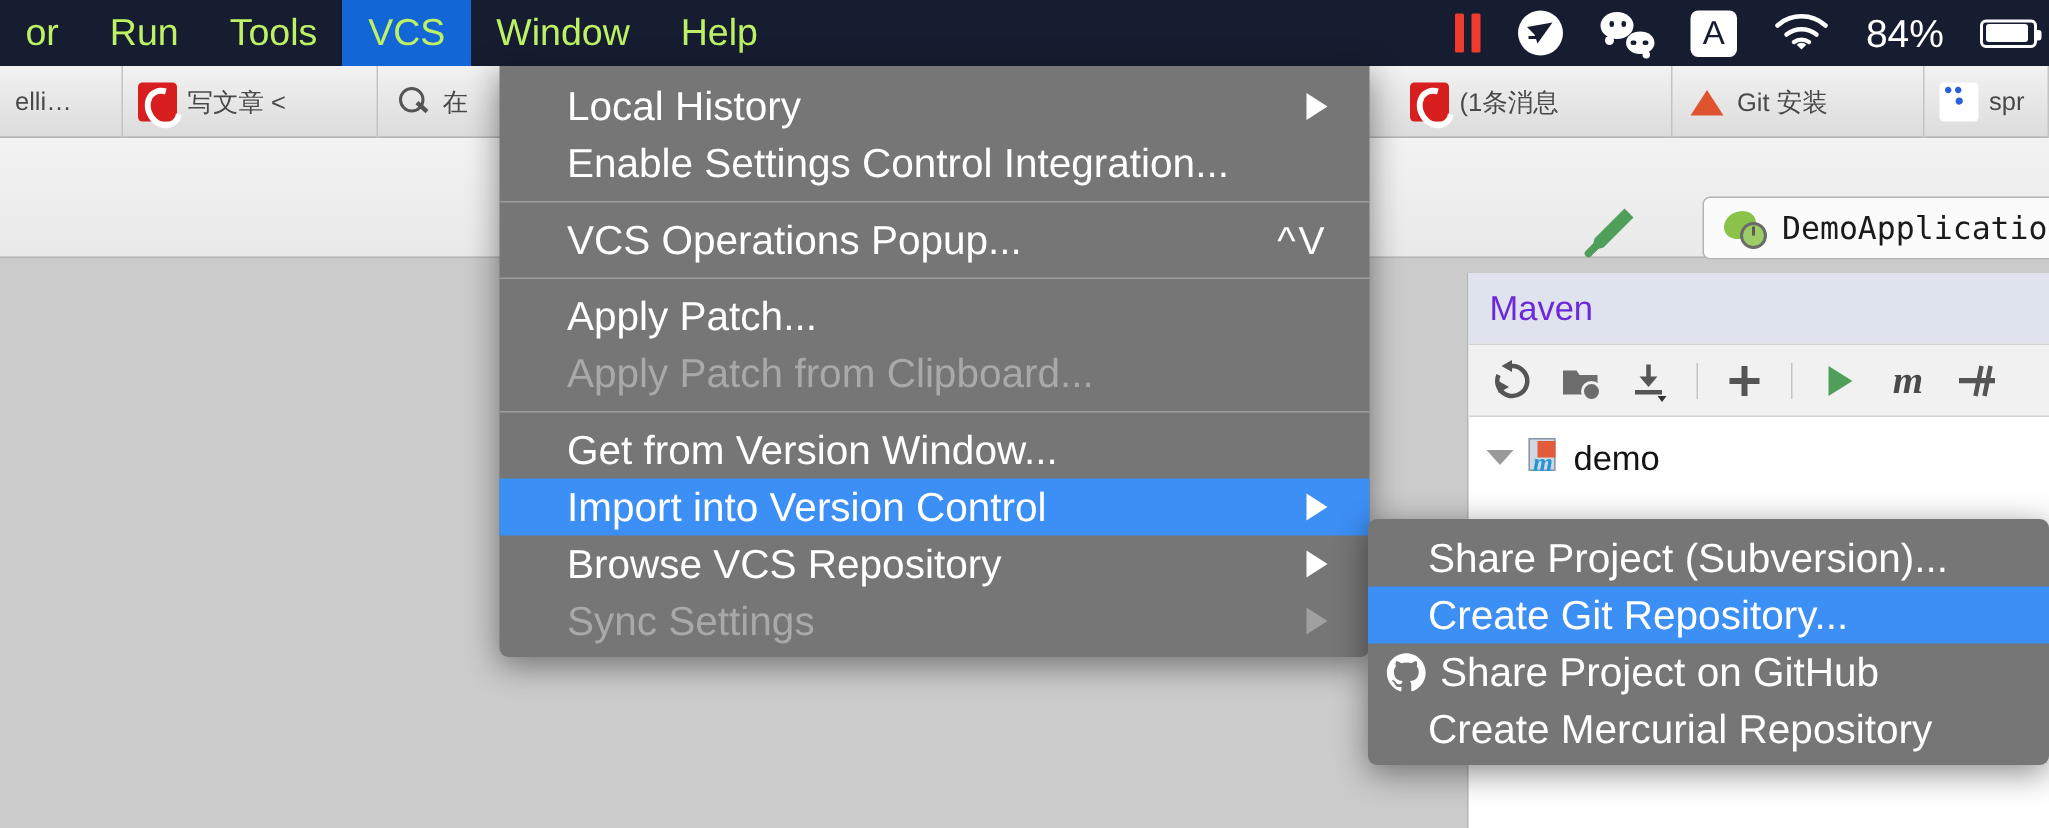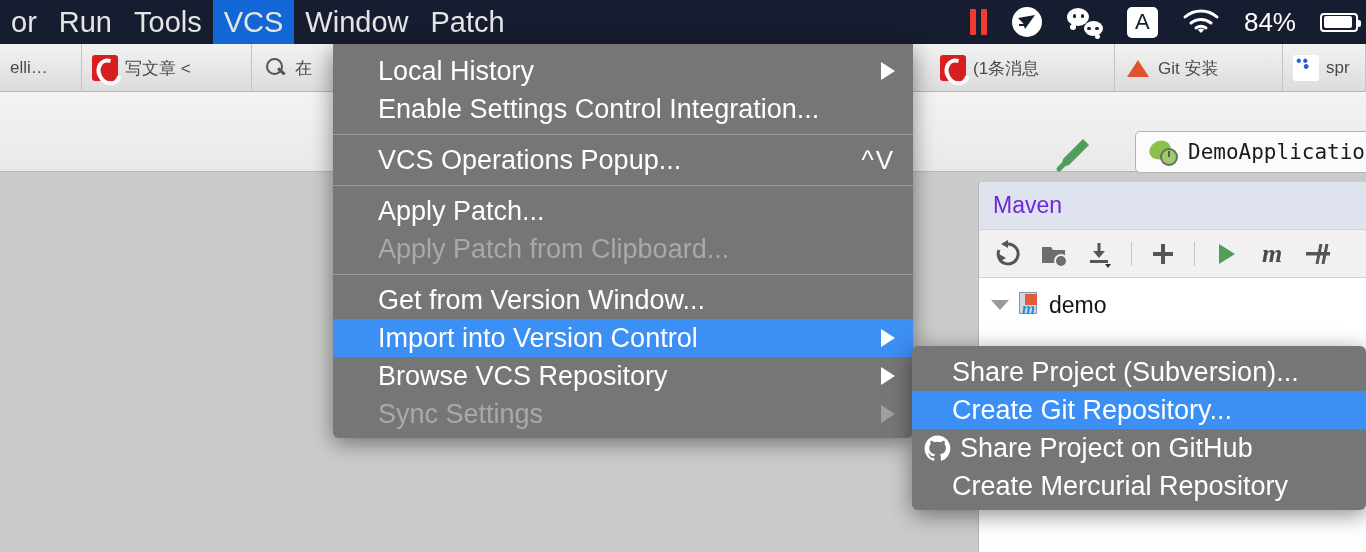--- a/index.html
+++ b/index.html
@@ -113,22 +113,22 @@
   .tree-label { font-size: 23px; color: #141414; }
 
   
   .menubar {
     position: absolute; left: 0; top: 0; width: 1366px; height: 44px;
     background: #161d30; display: flex; align-items: center;
     z-index: 40;
   }
   .menubar-left { display: flex; align-items: center; height: 44px; }
   .mb-item {
-    height: 44px; display: flex; align-items: center; padding: 0 11px;
-    color: #e5e5e5; font-size: 29px; white-space: nowrap;
+    height: 44px; display: flex; align-items: center; padding: 0 17px;
+    color: #bef264; font-size: 25px; white-space: nowrap;
   }
   .mb-item.active { background: #1266d6; }
   .menubar-right {
     margin-left: auto; display: flex; align-items: center; gap: 24px;
     padding-right: 8px; height: 44px;
   }
   .status-ico { display: flex; align-items: center; justify-content: center; }
   .pause-ico { display: flex; gap: 5px; }
   .pause-ico i { display: block; width: 6px; height: 26px; background: #f03a2e; border-radius: 1px; }
   .wechat-ico { position: relative; width: 36px; height: 28px; }
@@ -152,21 +152,21 @@
   .menu {
     position: absolute; background: #767676; border-radius: 6px;
     box-shadow: 0 5px 22px rgba(0,0,0,.45);
     padding: 5px 0; z-index: 50;
   }
   #vcs-menu { left: 333px; top: 44px; width: 580px; border-top-left-radius: 0; border-top-right-radius: 0; padding-top: 8px; }
   #submenu { left: 912px; top: 346px; width: 454px; padding-top: 7px; }
 
   .mi {
     position: relative; height: 38px; display: flex; align-items: center;
-    padding: 0 18px 0 45px; color: #ffffff; font-size: 27px; white-space: nowrap;
+    padding: 0 28px 0 45px; color: #ffffff; font-size: 27px; white-space: nowrap;
   }
   #submenu .mi { padding-left: 40px; }
   .mi.selected { background: #3c8ff5; }
   .mi.disabled { color: #a9a9a9; }
   .mi-label { flex: 0 1 auto; overflow: hidden; text-overflow: ellipsis; }
   .mi-shortcut { margin-left: auto; color: #fff; font-size: 26px; letter-spacing: 2px; }
   .mi-arrow {
     margin-left: auto; width: 0; height: 0;
     border-top: 9px solid transparent; border-bottom: 9px solid transparent;
     border-left: 14px solid #ffffff;
@@ -289,21 +289,21 @@
     </div>
   </div>
 
   <div class="menubar">
     <div class="menubar-left">
       <div class="mb-item">or</div>
       <div class="mb-item">Run</div>
       <div class="mb-item">Tools</div>
       <div class="mb-item active">VCS</div>
       <div class="mb-item">Window</div>
-      <div class="mb-item">Patch</div>
+      <div class="mb-item">Help</div>
     </div>
     <div class="menubar-right">
       <span class="status-ico pause-ico">
           <i></i>
           <i></i>
         </span>
       <span class="status-ico">
         <svg width="32" height="32" viewBox="0 0 32 32">
           <circle cx="16" cy="16" r="15" fill="#fff"></circle>
           <path d="M7 12 L24 9 L14 23 L12 17 Z" fill="#161d30"></path>

